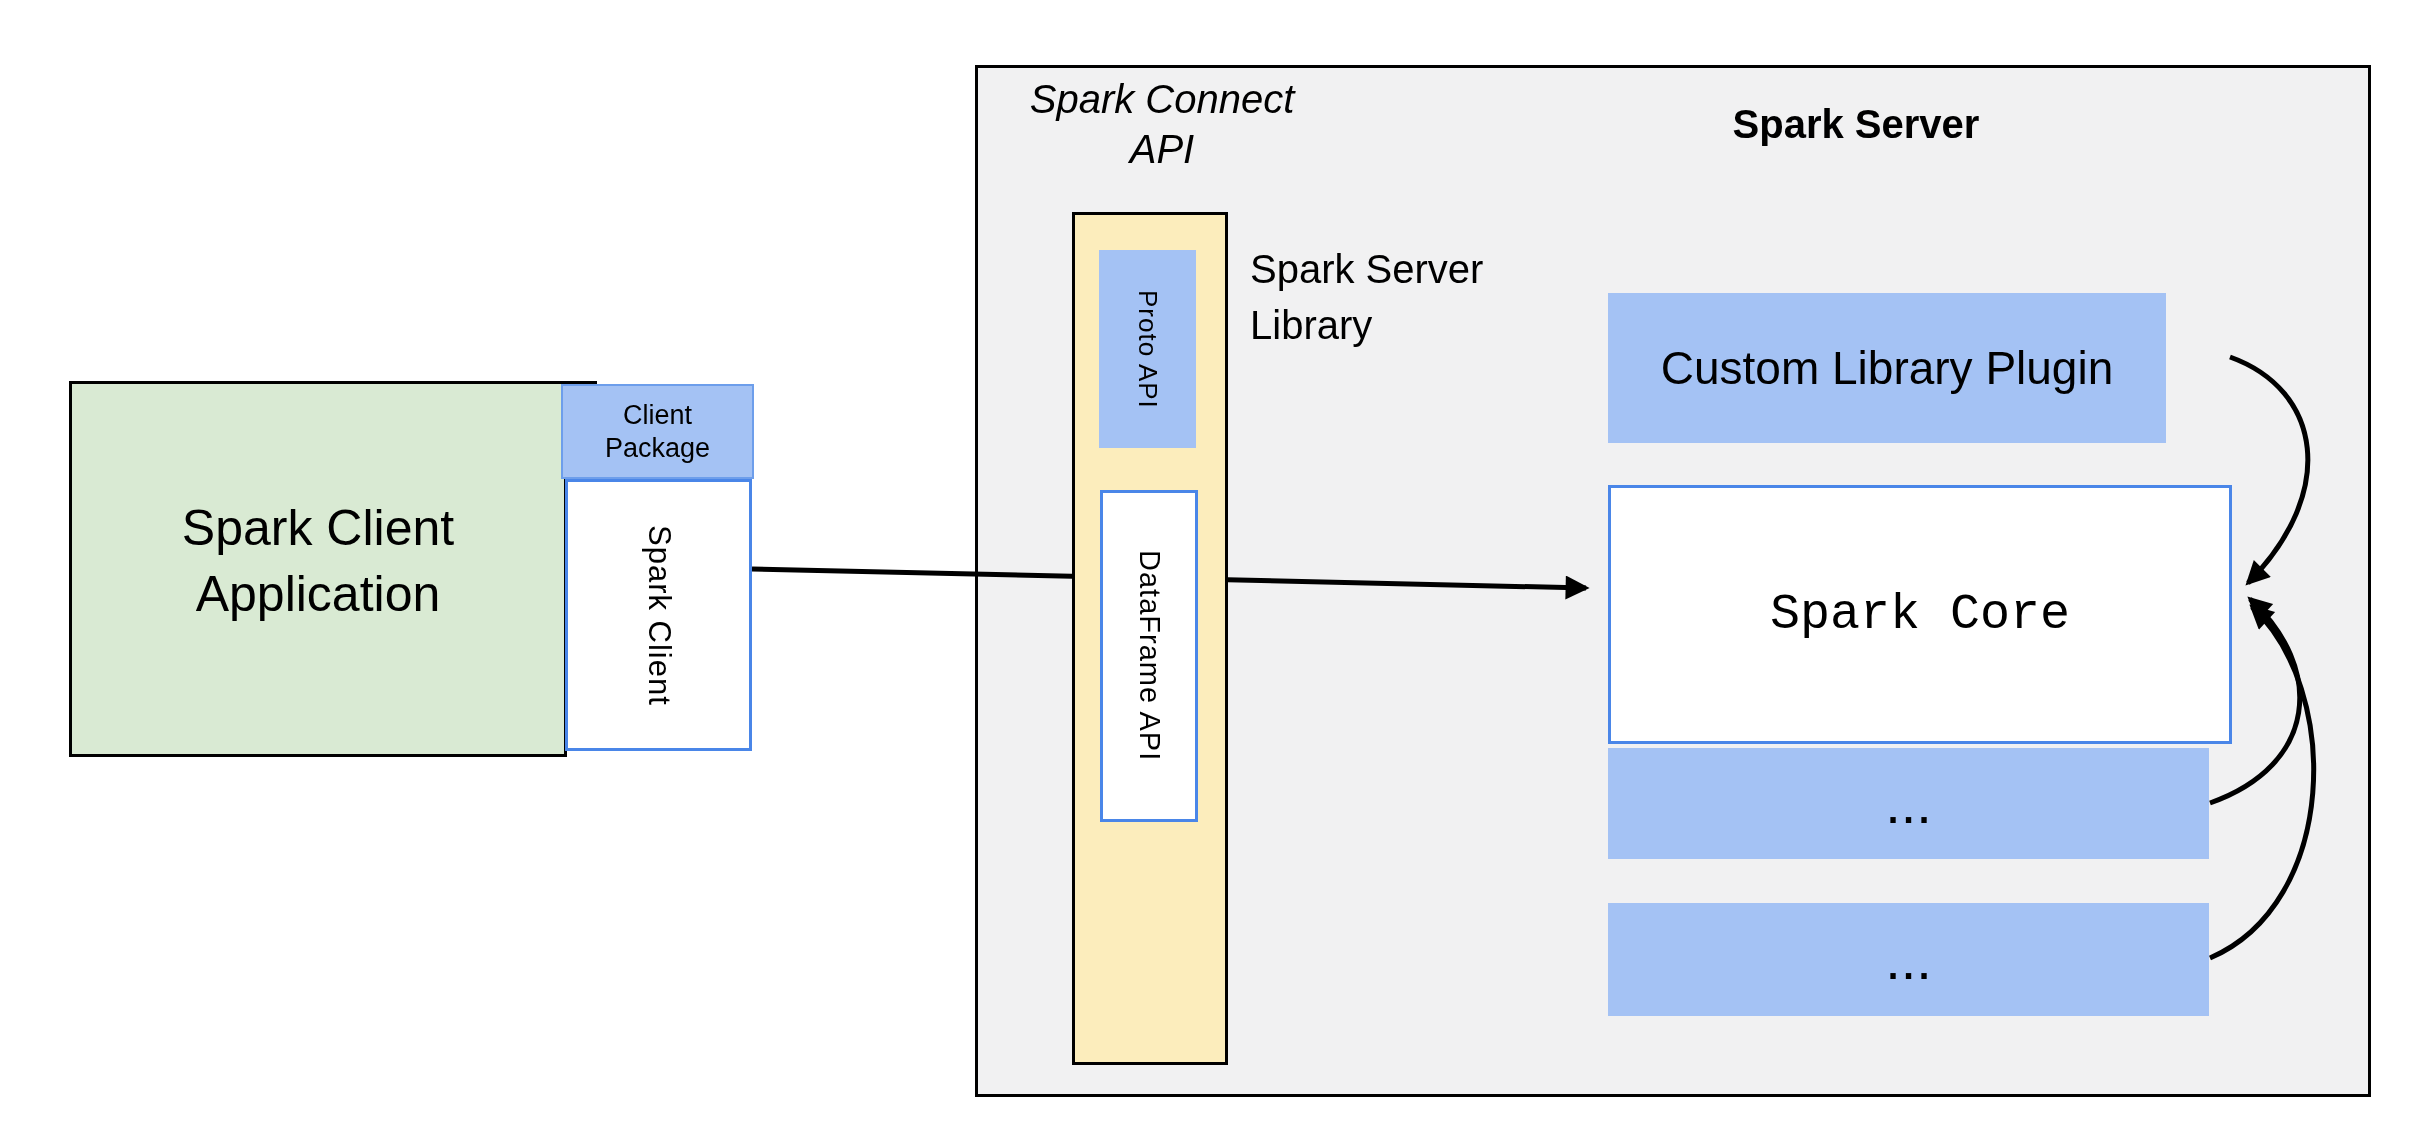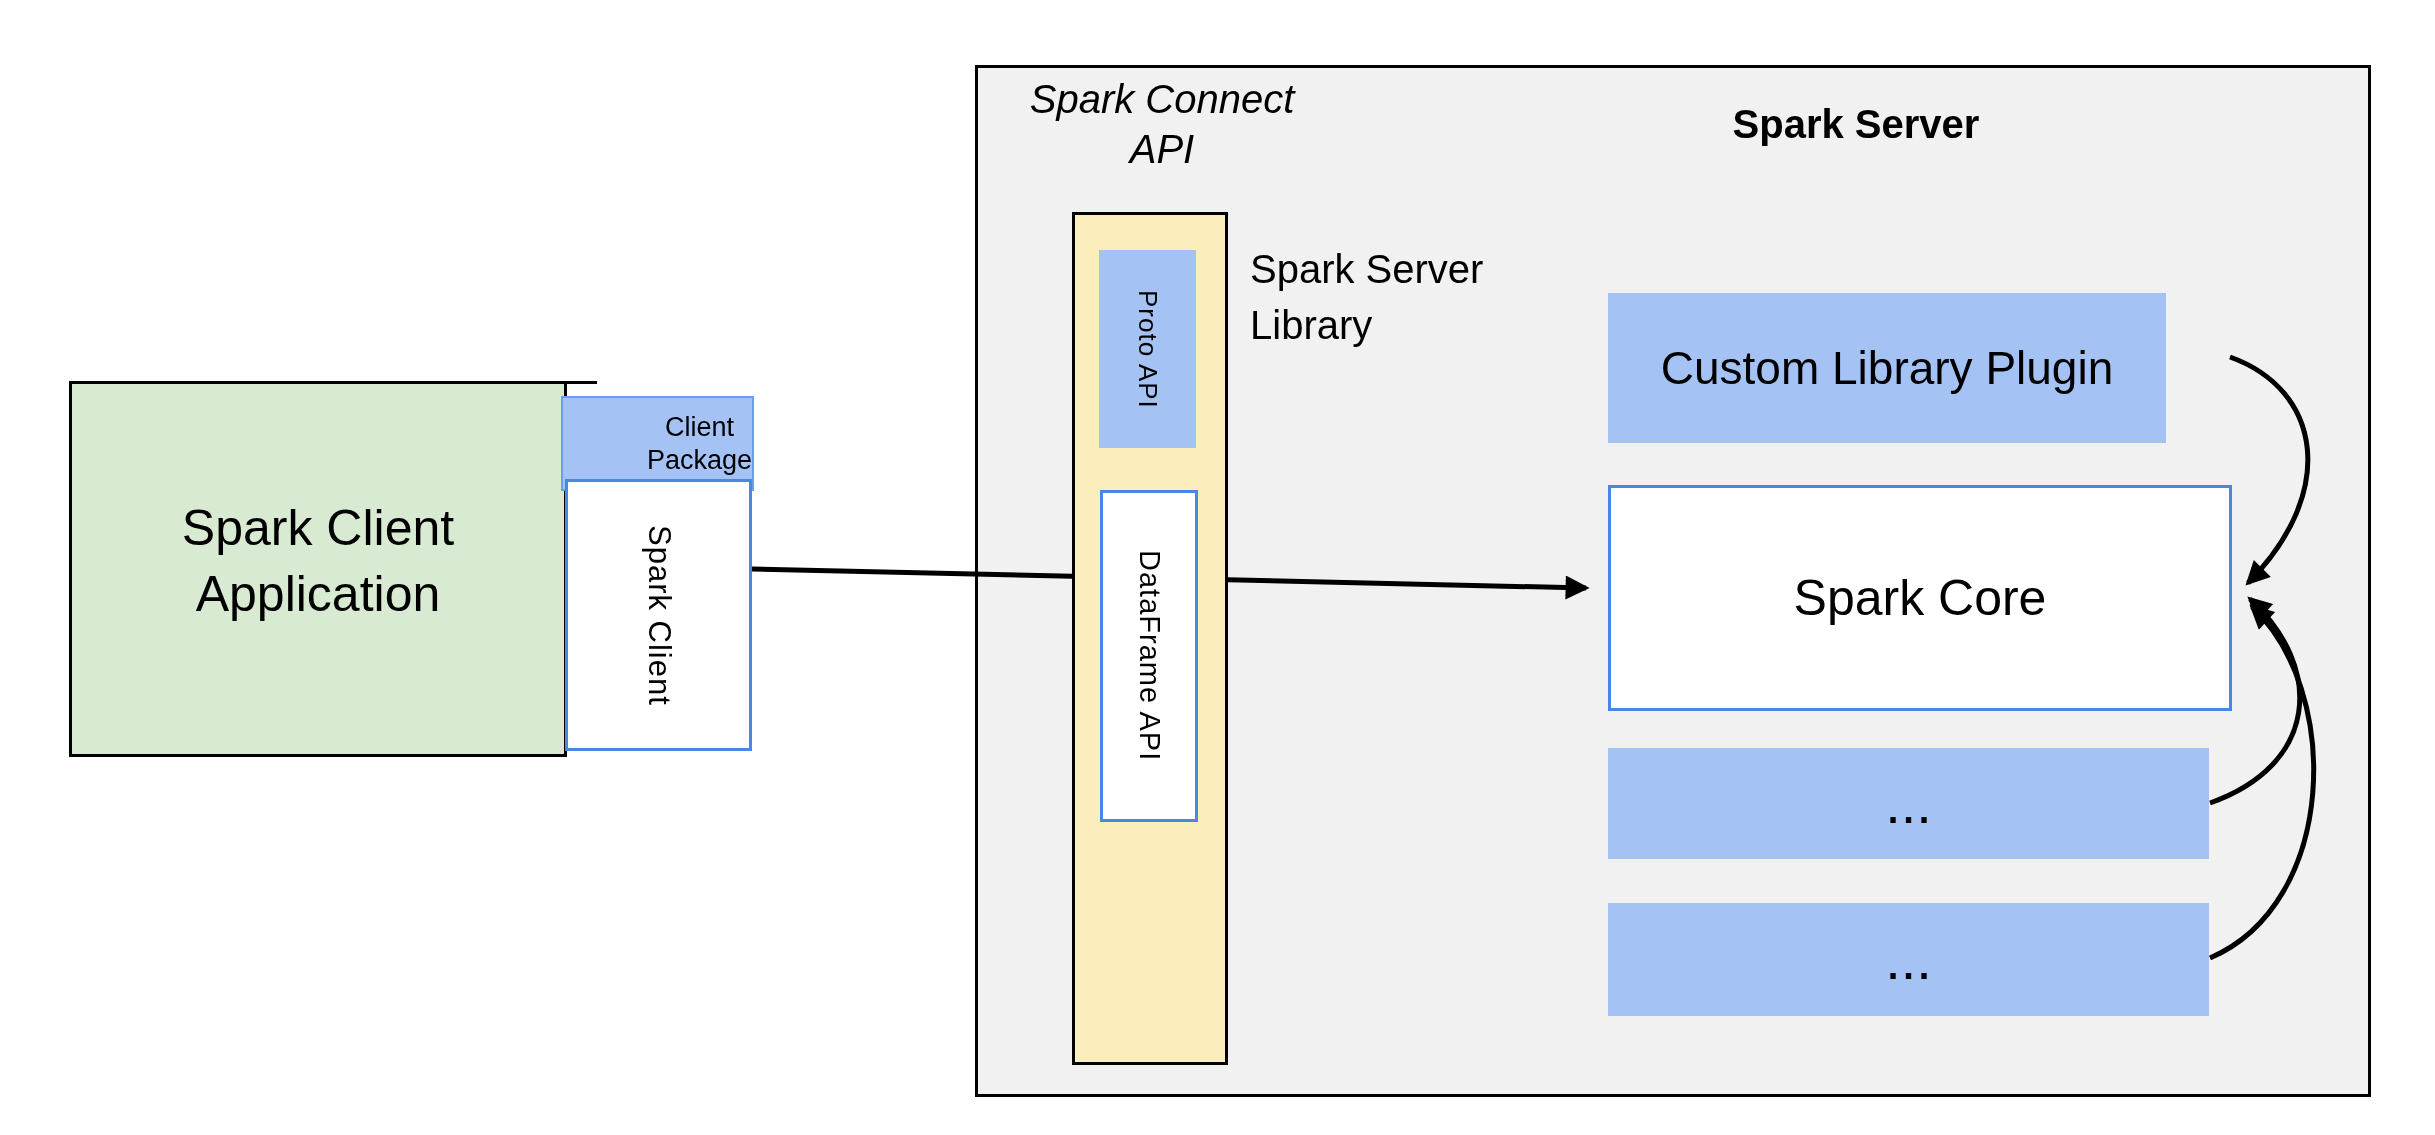--- a/index.html
+++ b/index.html
@@ -19,25 +19,25 @@
 
   
   .arrow-layer{left:0;top:0;width:2435px;height:1135px;z-index:2;pointer-events:none;}
 
   .fg{z-index:3;}
 
   .yellow-box{left:1072px;top:212px;width:156px;height:853px;background:#fcedbc;border:3px solid #000;}
   .proto-box{left:1099px;top:250px;width:97px;height:198px;background:#a4c2f4;}
   .dataframe-box{left:1100px;top:490px;width:98px;height:332px;background:#ffffff;border:3px solid #4a86e8;}
 
-  .client-package{left:561px;top:396px;width:193px;height:95px;background:#a4c2f4;border:2px solid #6d9eeb;justify-content:flex-end;}
+  .client-package{left:561px;top:384px;width:193px;height:95px;background:#a4c2f4;border:2px solid #6d9eeb;}
   .spark-client{left:565px;top:479px;width:187px;height:272px;background:#ffffff;border:3px solid #4a86e8;}
 
   .plugin-box{left:1608px;top:293px;width:558px;height:150px;background:#a4c2f4;}
-  .core-box{left:1608px;top:485px;width:624px;height:226px;background:#ffffff;border:3px solid #4a86e8;}
+  .core-box{left:1608px;top:485px;width:624px;height:259px;background:#ffffff;border:3px solid #4a86e8;font-family:Liberation Mono, monospace;}
   .slot-box{background:#a4c2f4;}
   .slot-1{left:1608px;top:748px;width:601px;height:111px;}
   .slot-2{left:1608px;top:903px;width:601px;height:113px;}
 
   
   .client-app-label{left:69px;top:381px;width:498px;height:360px;font-size:50px;line-height:66px;}
   .connect-api-label{left:1012px;top:74px;width:300px;font-size:40px;line-height:50px;text-align:center;font-style:italic;}
   .server-title{left:1706px;top:100px;width:300px;font-size:40px;line-height:48px;font-weight:bold;text-align:center;}
   .server-library-label{left:1250px;top:241px;width:330px;font-size:40px;line-height:56px;text-align:left;}
   .package-label{font-size:27px;line-height:33px;}

